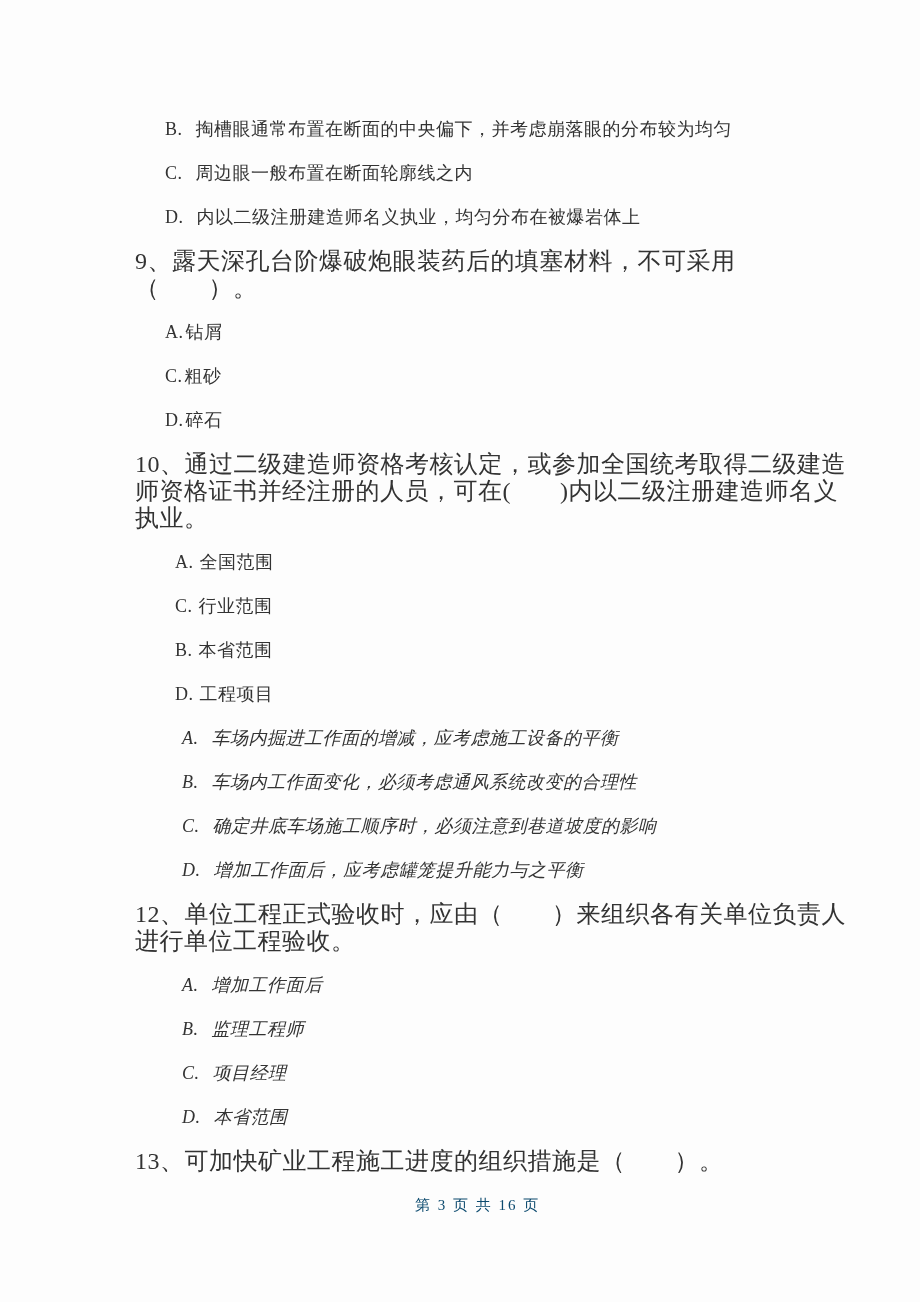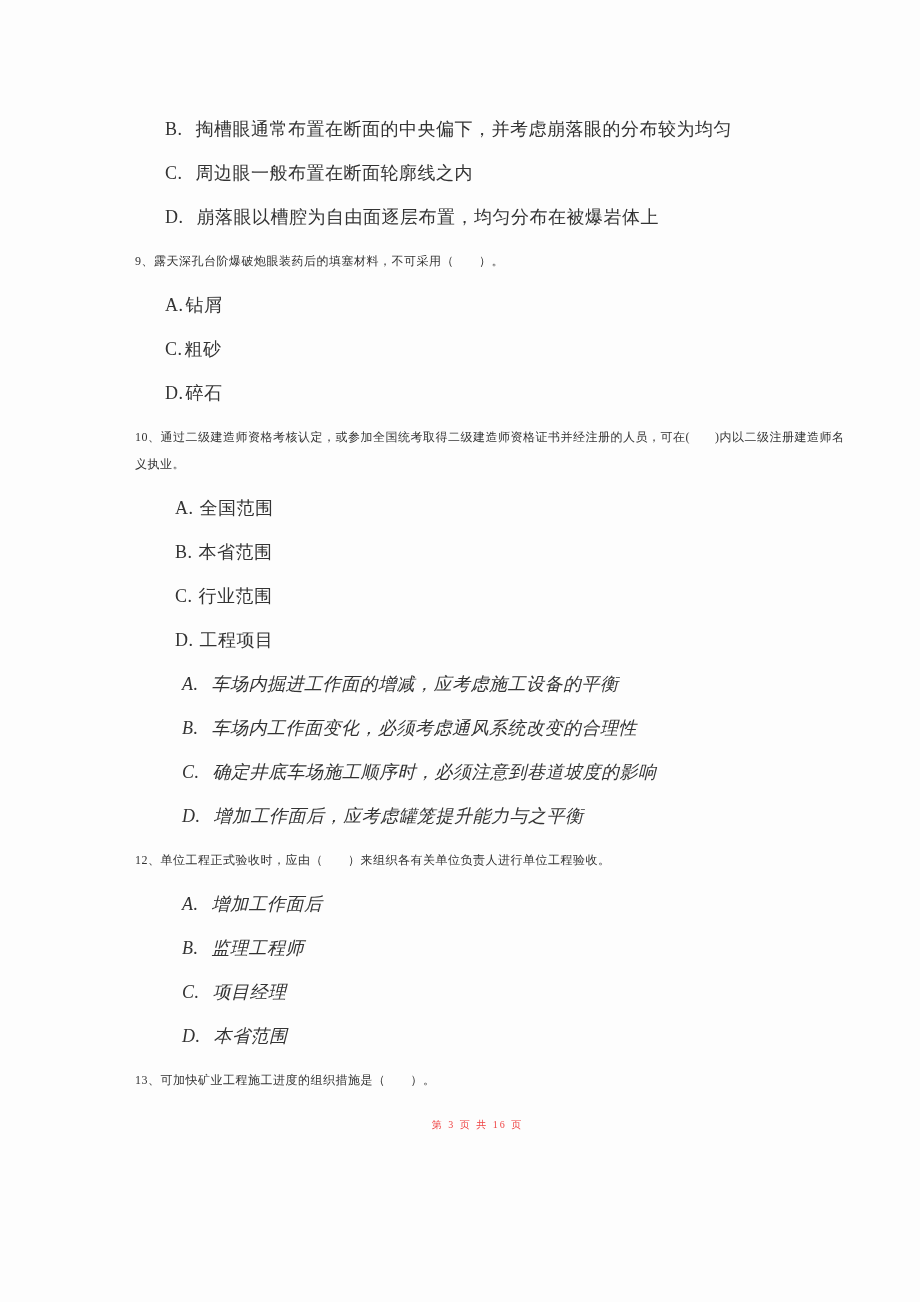--- a/index.html
+++ b/index.html
@@ -15,21 +15,21 @@
     color: #333333;
   }
   .page {
     box-sizing: border-box;
     width: 920px;
     height: 1302px;
     padding: 116px 60px 0 135px;
     background: #fdfdfd;
   }
   .q-stem {
-    font-size: 12px;
+    font-size: 24px;
     line-height: 27px;
     margin: 0 0 17px 0;
     max-width: 712px;
     letter-spacing: 0.5px;
   }
   .q-num {
     display: inline;
   }
   .options p.opt {
     font-size: 18px;
@@ -43,54 +43,54 @@
   .ind-40 { padding-left: 40px; }
   .ind-47 { padding-left: 47px; font-style: italic; }
   
   .gap-tight .opt-label { margin-right: 2px; }
   .gap-small .opt-label { margin-right: 6px; }
   .gap-wide  .opt-label { margin-right: 13px; }
   .footer {
     margin-top: 0;
     width: 685px; 
     text-align: center;
-    font-size: 10px;
+    font-size: 15px;
     line-height: 27px;
-    color: #ef4444;
+    color: #0c4a6e;
     letter-spacing: 2px;
   }
 </style>
 </head>
 <body>
 
 <div class="page">
 
   <section>
     <div class="options ind-30 gap-wide">
       <p class="opt"><span class="opt-label">B.</span><span class="opt-text">掏槽眼通常布置在断面的中央偏下，并考虑崩落眼的分布较为均匀</span></p>
       <p class="opt"><span class="opt-label">C.</span><span class="opt-text">周边眼一般布置在断面轮廓线之内</span></p>
-      <p class="opt"><span class="opt-label">D.</span><span class="opt-text">崩落眼以槽腔为自由面逐层布置，均匀分布在被爆岩体上</span></p>
+      <p class="opt"><span class="opt-label">D.</span><span class="opt-text">内以二级注册建造师名义执业，均匀分布在被爆岩体上</span></p>
     </div>
   </section>
 
   <section>
     <p class="q-stem"><span class="q-num">9、</span><span>露天深孔台阶爆破炮眼装药后的填塞材料，不可采用（　　）。</span></p>
     <div class="options ind-30 gap-tight">
       <p class="opt"><span class="opt-label">A.</span><span class="opt-text">钻屑</span></p>
       <p class="opt"><span class="opt-label">C.</span><span class="opt-text">粗砂</span></p>
       <p class="opt"><span class="opt-label">D.</span><span class="opt-text">碎石</span></p>
     </div>
   </section>
 
   <section>
     <p class="q-stem"><span class="q-num">10、</span><span>通过二级建造师资格考核认定，或参加全国统考取得二级建造师资格证书并经注册的人员，可在(　　)内以二级注册建造师名义执业。</span></p>
     <div class="options ind-40 gap-small">
       <p class="opt"><span class="opt-label">A.</span><span class="opt-text">全国范围</span></p>
+      <p class="opt"><span class="opt-label">C.</span><span class="opt-text">行业范围</span></p>
       <p class="opt"><span class="opt-label">B.</span><span class="opt-text">本省范围</span></p>
-      <p class="opt"><span class="opt-label">C.</span><span class="opt-text">行业范围</span></p>
       <p class="opt"><span class="opt-label">D.</span><span class="opt-text">工程项目</span></p>
     </div>
   </section>
 
   <section>
     <div class="options ind-47 gap-wide">
       <p class="opt"><span class="opt-label">A.</span><span class="opt-text">车场内掘进工作面的增减，应考虑施工设备的平衡</span></p>
       <p class="opt"><span class="opt-label">B.</span><span class="opt-text">车场内工作面变化，必须考虑通风系统改变的合理性</span></p>
       <p class="opt"><span class="opt-label">C.</span><span class="opt-text">确定井底车场施工顺序时，必须注意到巷道坡度的影响</span></p>
       <p class="opt"><span class="opt-label">D.</span><span class="opt-text">增加工作面后，应考虑罐笼提升能力与之平衡</span></p>

